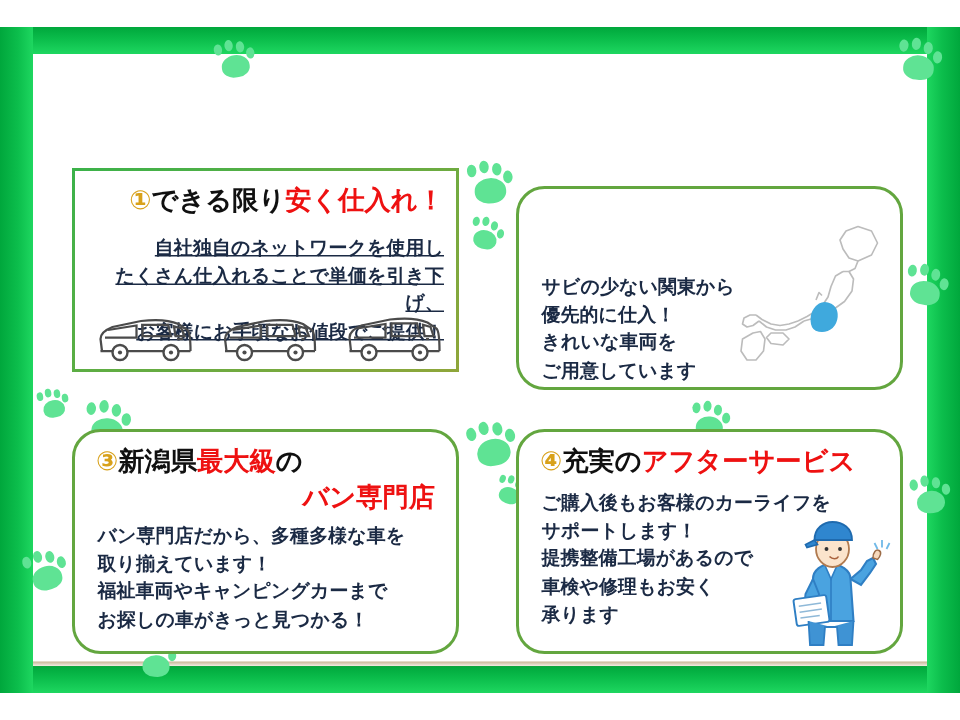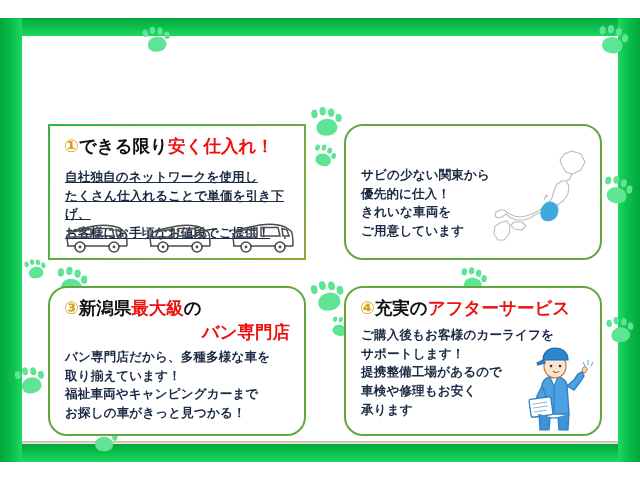--- a/index.html
+++ b/index.html
@@ -58,22 +58,22 @@
       1.6px 0 0 #fff, -1.6px 0 0 #fff, 0 1.6px 0 #fff, 0 -1.6px 0 #fff,
       1.2px 1.2px 0 #fff, -1.2px 1.2px 0 #fff, 1.2px -1.2px 0 #fff, -1.2px -1.2px 0 #fff;
   }
 
   
   .card{
     position:absolute;border-radius:19px;background:#fff;
     border:2.2px solid #6fae3c;
     box-sizing:border-box;
   }
-  .card.c1{left:48px;top:124px;width:258px;height:136px;
-           border-image:linear-gradient(140deg,#3bb24a,#8fa63a) 1;}
+  .card.c1{left:48px;top:112px;width:258px;height:136px;
+           border-image:linear-gradient(140deg,#3bb24a,#8fa63a) 1;text-align:right;}
   .card.c2{left:344px;top:124px;width:258px;height:136px;}
   .card.c3{left:48px;top:286px;width:258px;height:150px;}
   .card.c4{left:344px;top:286px;width:258px;height:150px;}
 
   .card{border-color:#63a63f;}
 
   .hd{
     position:absolute;left:14px;top:10px;right:8px;
     font-size:17.5px;font-weight:bold;line-height:1.16;white-space:nowrap;
     color:#111;
@@ -82,21 +82,21 @@
   .hd .red{color:#ee1111;}
   .hd .blk{color:#101010;}
   .hd2{ text-align:right; padding-right:6px; }
 
   .body{
     position:absolute;left:15px;right:8px;
     font-size:12.6px;line-height:1.48;color:#1b2a44;font-weight:600;
     white-space:pre-line;letter-spacing:.1px;
   }
   .c1 .body{top:42px;text-decoration:underline;}
-  .c2 .body{top:40px;}
+  .c2 .body{top:56px;}
   .c3 .body{top:60px;}
   .c4 .body{top:38px;}
 
   
   .vans{position:absolute;left:14px;top:92px;width:232px;height:38px;
         display:flex;justify-content:space-between;align-items:flex-end;}
   .van{width:66px;height:34px;}
 
   
   .jp-map{position:absolute;right:6px;top:22px;width:108px;height:110px;}

